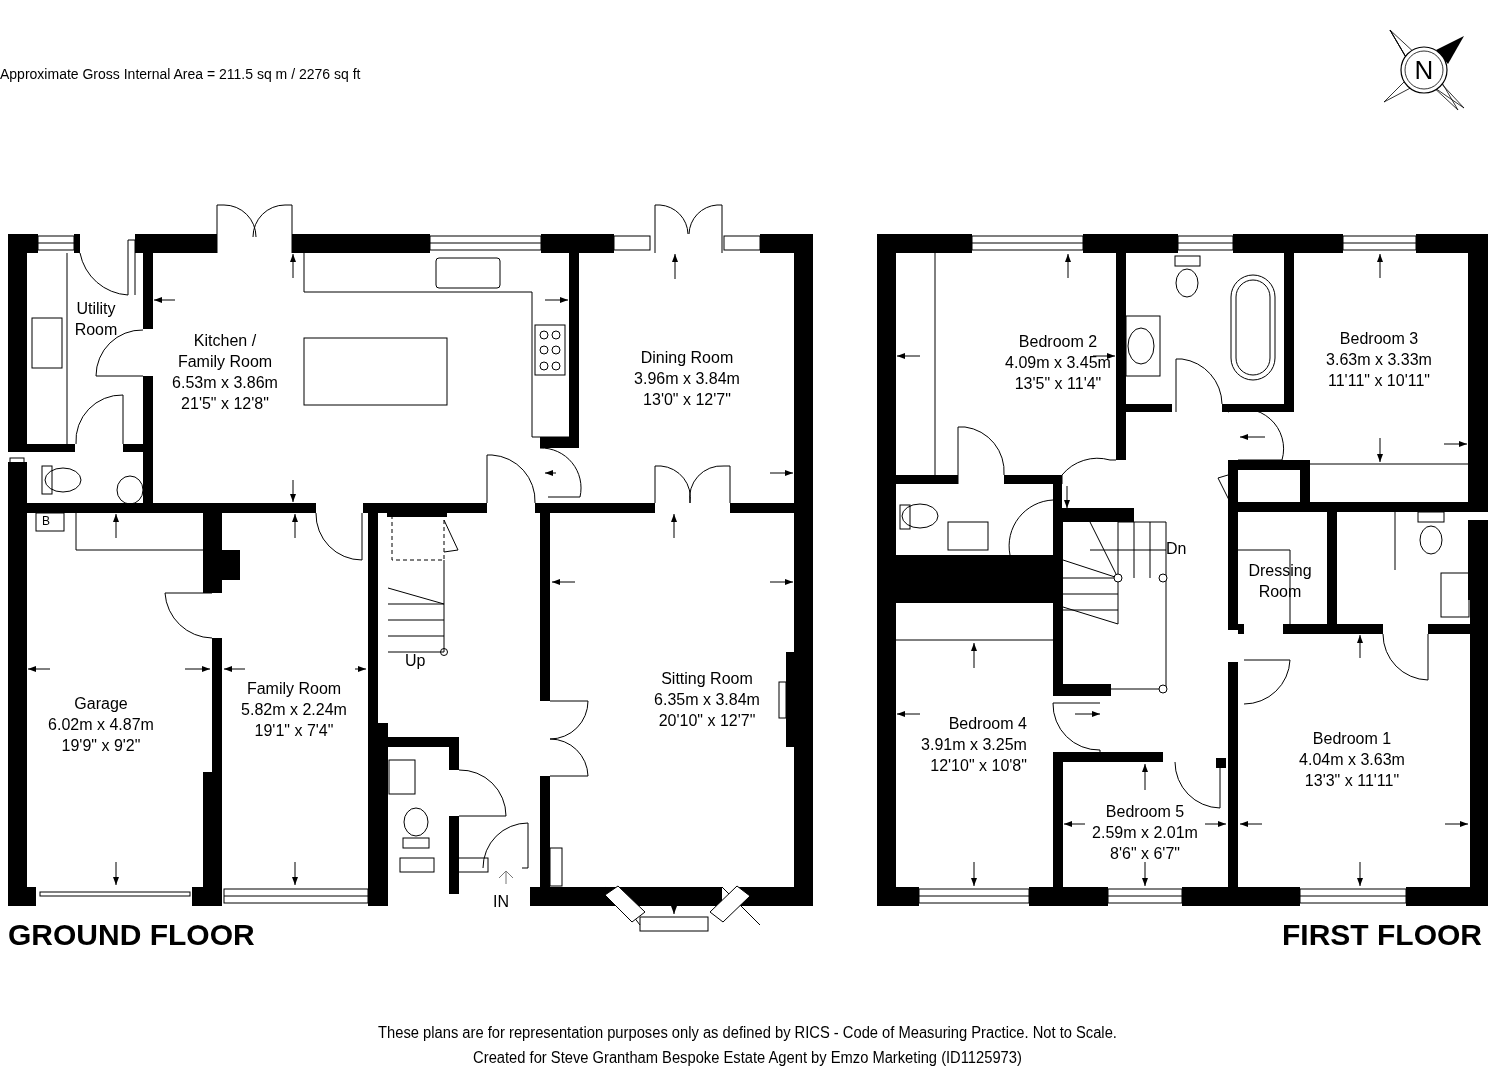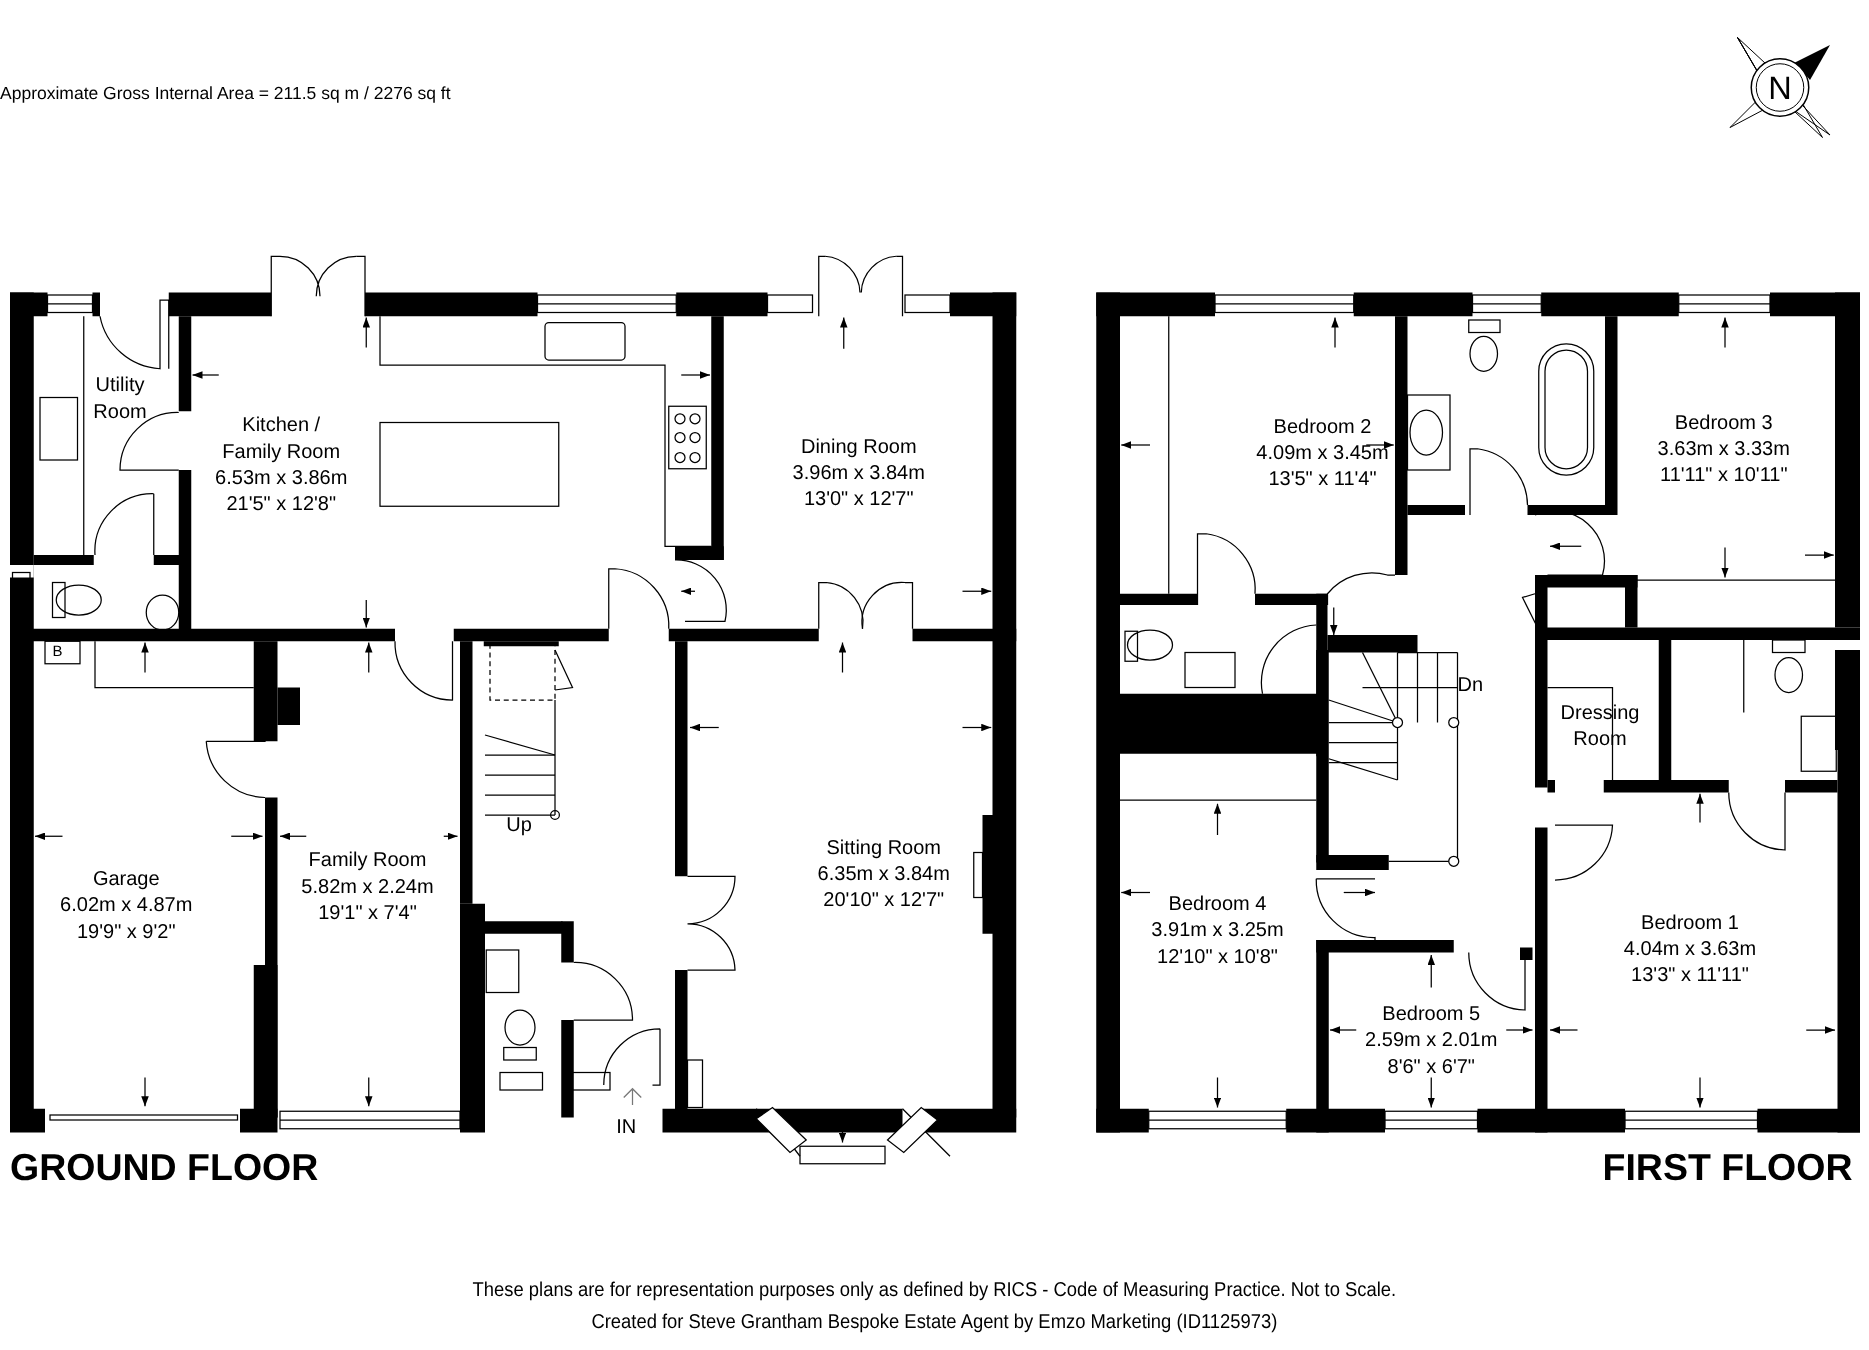--- a/index.html
+++ b/index.html
@@ -386,21 +386,21 @@
     </div>
     <div class="room-label" style="left: 1379px; top: 328px;">
       <div>Bedroom 3</div>
       <div>3.63m x 3.33m</div>
       <div>11'11" x 10'11"</div>
     </div>
     <div class="room-label" style="left: 1280px; top: 560px;">
       <div>Dressing</div>
       <div>Room</div>
     </div>
-    <div class="room-label" style="left: 974px; top: 713px;">
+    <div class="room-label" style="left: 974px; top: 713px; text-align: right;">
       <div>Bedroom 4</div>
       <div>3.91m x 3.25m</div>
       <div>12'10" x 10'8"</div>
     </div>
     <div class="room-label" style="left: 1145px; top: 801px;">
       <div>Bedroom 5</div>
       <div>2.59m x 2.01m</div>
       <div>8'6" x 6'7"</div>
     </div>
     <div class="room-label" style="left: 1352px; top: 728px;">

